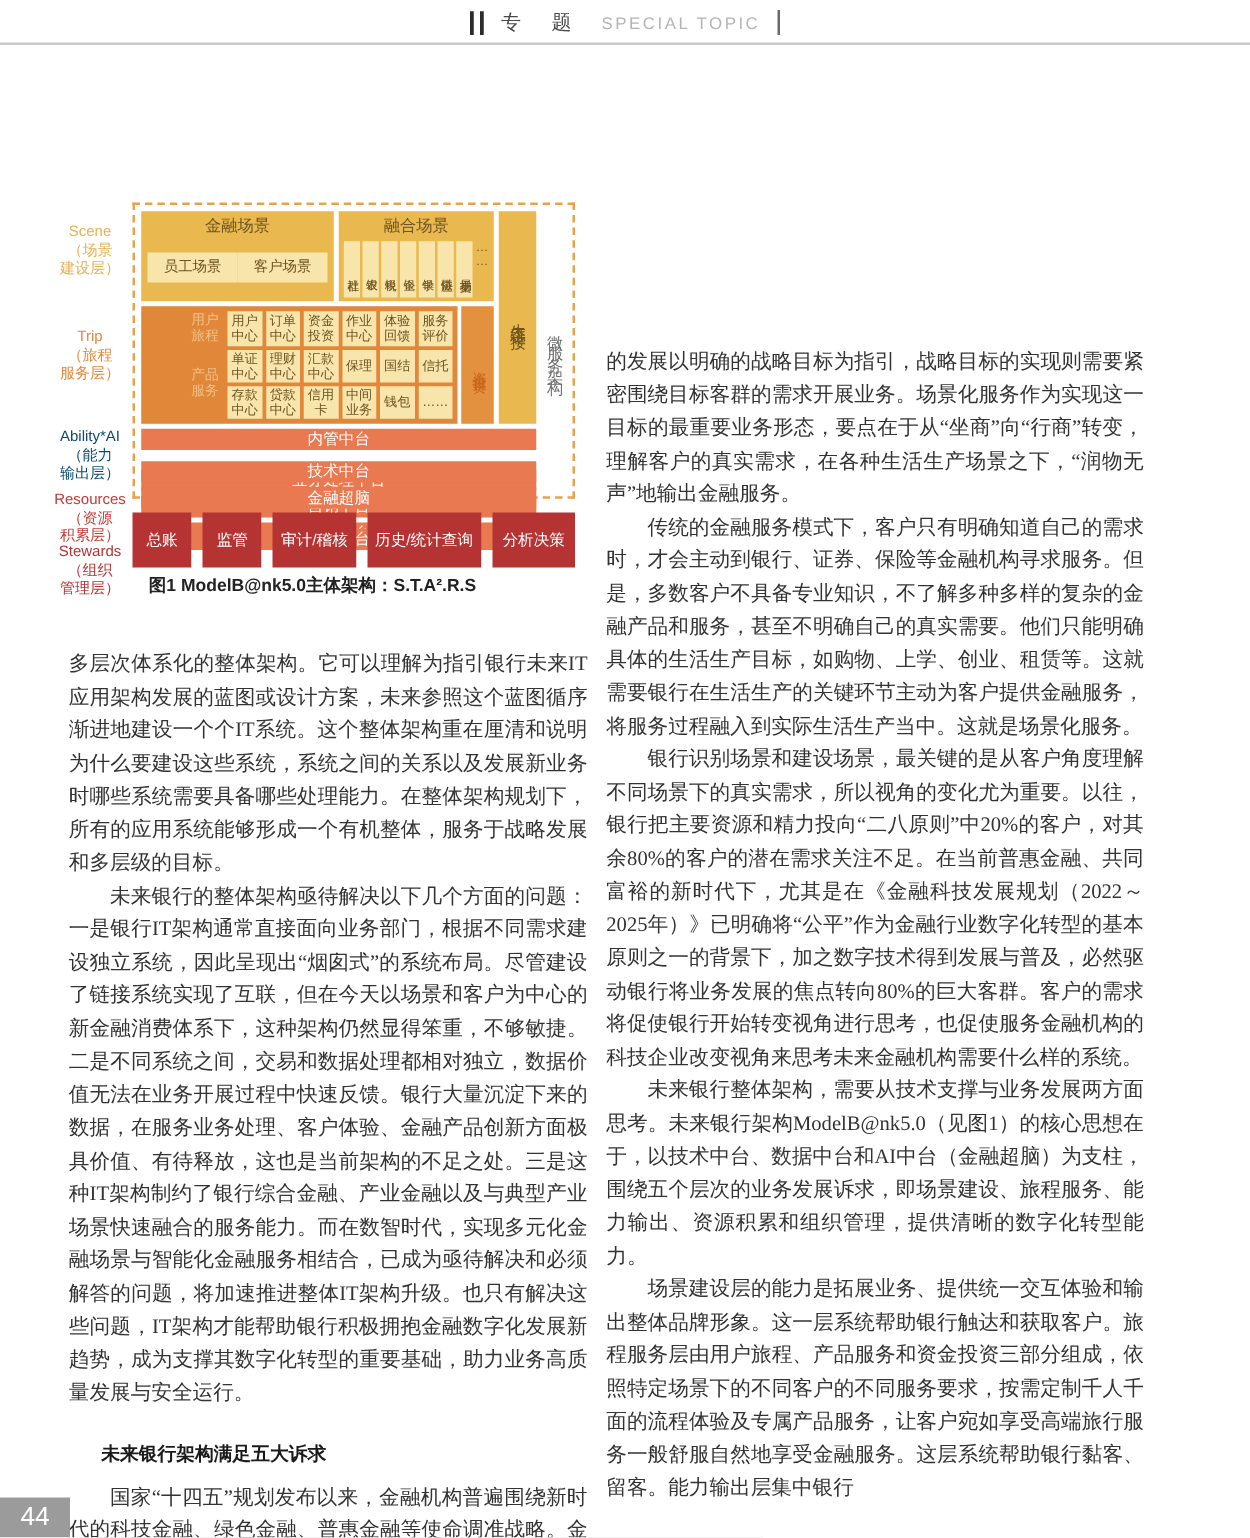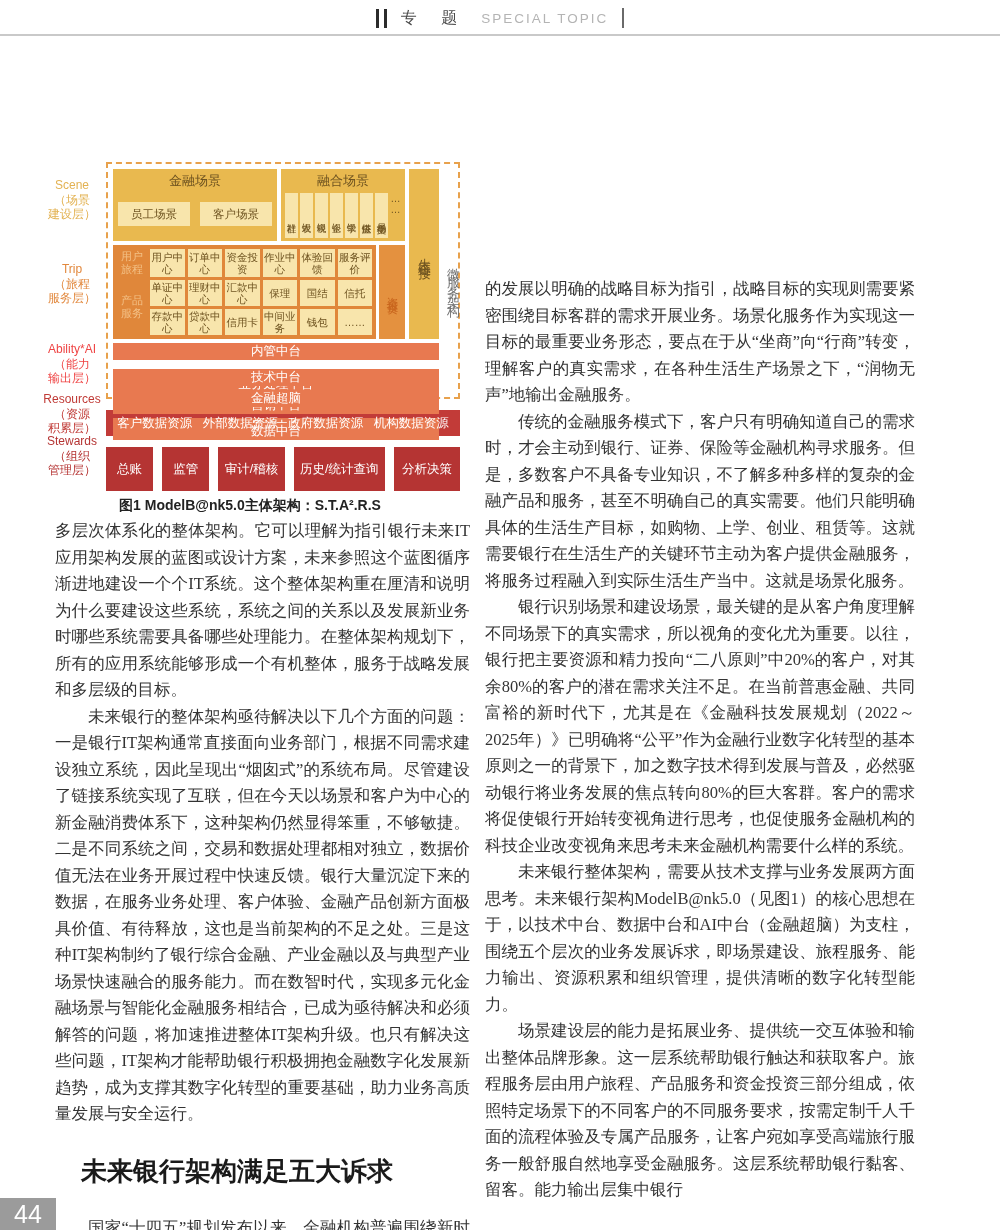--- a/index.html
+++ b/index.html
@@ -12,45 +12,45 @@
   .sbar{width:2px;height:20px;background:#6a6a6a;}
   .header-zh{font-size:16px;letter-spacing:10px;color:#4a4a4a;}
   .header-en{font-size:13.5px;letter-spacing:2px;color:#b4b4b4;}
   .top-rule{position:absolute;top:34px;left:0;width:1000px;height:2px;background:#c9c9c9;}
   
   .figure{position:absolute;left:40px;top:162px;width:420px;font-family:"Liberation Sans",sans-serif;}
   .fig-canvas{position:relative;padding-left:66px;}
   .layer-label{position:absolute;left:0;width:64px;text-align:center;font-size:12px;line-height:1.22;}
   .ll-scene{top:16px;color:#E3B252;}
   .ll-trip{top:100px;color:#E2883D;}
-  .ll-ability{top:180px;color:#ef4444;}
+  .ll-ability{top:180px;color:#0c4a6e;}
   .ll-resources{top:230px;color:#C03A36;}
   .ll-stewards{top:272px;color:#B53433;}
   .dashed-wrap{border:2px dashed #E8A14C;padding:5px;display:flex;}
   .dash-main{flex:1;display:flex;flex-direction:column;}
   .top-section{display:flex;}
   .col-a{flex:1;display:flex;flex-direction:column;}
   .scene-row{display:flex;gap:4px;height:72px;}
   .gold{background:#E9B94F;}
   .cream{background:#F8E5AC;color:#6E5320;}
   .fin-scene{flex:1.12;padding:3px 5px;display:flex;flex-direction:column;}
   .fusion-scene{flex:1;padding:3px 4px;display:flex;flex-direction:column;}
   .box-title{text-align:center;font-size:13px;color:#6E5320;height:18px;line-height:18px;}
-  .fin-boxes{flex:1;display:flex;gap:10px;justify-content:center;align-items:center;}
+  .fin-boxes{flex:1;display:flex;justify-content:center;align-items:center;}
   .fin-box{width:72px;height:24px;line-height:24px;text-align:center;font-size:11.5px;}
   .fusion-boxes{flex:1;display:flex;gap:2px;justify-content:center;padding-top:3px;}
   .vbox{writing-mode:vertical-rl;text-orientation:upright;font-size:9.5px;line-height:1.05;
         width:13px;display:flex;align-items:center;justify-content:center;}
   .vdots{writing-mode:vertical-rl;text-orientation:upright;color:#6E5320;font-size:10px;
          display:flex;align-items:center;}
   .trip-row{display:flex;margin-top:4px;height:94px;}
   .trip-main{flex:1;background:#E0873A;padding:4px;display:flex;flex-direction:column;}
   .journey-row{display:flex;gap:3px;height:33px;}
   .trip-label{width:30px;color:#F3C086;font-size:11px;line-height:1.2;display:flex;
-              align-items:center;justify-content:center;text-align:center;}
+              align-items:center;justify-content:center;text-align:center;margin-left:32px;}
   .jbox{flex:1;display:flex;align-items:center;justify-content:center;text-align:center;
         font-size:10.5px;line-height:1.15;padding:1px;}
   .product-sec{display:flex;gap:3px;margin-top:3px;flex:1;}
   .product-grid{flex:1;display:grid;grid-template-columns:repeat(6,1fr);grid-auto-rows:1fr;gap:3px;}
   .invest-box{width:26px;margin-left:3px;background:#E4913F;display:flex;align-items:center;justify-content:center;}
   .invest-box span{writing-mode:vertical-rl;text-orientation:upright;color:#C9661E;font-size:11.5px;letter-spacing:2px;}
   .eco-box{width:30px;margin-left:4px;display:flex;align-items:center;justify-content:center;}
   .eco-box span{writing-mode:vertical-rl;text-orientation:upright;color:#6E5320;font-size:12.5px;letter-spacing:3px;}
   .micro-label{width:20px;margin-left:5px;display:flex;align-items:center;justify-content:center;}
   .micro-label span{writing-mode:vertical-rl;text-orientation:upright;color:#6F6F6F;font-size:13px;letter-spacing:9px;}
@@ -63,24 +63,24 @@
            align-items:center;color:#fff;font-size:12.5px;padding:0 6px;}
   .stew-row{margin-top:11px;height:44px;display:flex;gap:9px;}
   .sbox{background:#B53433;color:#fff;display:flex;align-items:center;justify-content:center;font-size:12.5px;}
   .caption{margin-top:6px;text-align:center;font-size:14px;font-weight:bold;color:#222;
            font-family:"Liberation Sans",sans-serif;}
   
   .col-left-text{position:absolute;left:55px;top:518px;width:415px;}
   .col-right-text{position:absolute;left:485px;top:276px;width:430px;}
   p.body{margin:0;font-size:16.5px;line-height:26.5px;text-align:justify;color:#333;}
   p.indent{text-indent:2em;}
-  h2.section{font-size:26px;font-weight:bold;color:#1a1a1a;margin:26px 0 26px 0;padding-left:26px;}
+  h2.section{font-size:15px;font-weight:bold;color:#1a1a1a;margin:26px 0 12px 0;padding-left:26px;}
   
   .pagenum{position:absolute;left:0;top:1198px;width:56px;height:32px;background:#9b9b9b;color:#fff;
-           display:flex;align-items:center;justify-content:center;font-size:25px;
+           display:flex;align-items:center;justify-content:center;font-size:21px;
            font-family:"Liberation Sans",sans-serif;}
 </style>
 </head>
 <body>
 
 <div class="page">
 
   <div class="header">
     <div class="dbar"></div>
     <span class="header-zh">专 题</span>
@@ -199,26 +199,20 @@
               <div class="abox wide">数据中台</div>
             </div>
           </div>
         </div>
 
         <div class="micro-label">
           <span>微服务架构</span>
         </div>
       </div>
 
-      <div class="res-bar">
-        <span>客户数据资源</span>
-        <span>外部数据资源</span>
-        <span>政府数据资源</span>
-        <span>机构数据资源</span>
-      </div>
 
       <div class="stew-row">
         <div class="sbox" style="flex:0.75">总账</div>
         <div class="sbox" style="flex:0.75">监管</div>
         <div class="sbox" style="flex:1.05">审计/稽核</div>
         <div class="sbox" style="flex:1.45">历史/统计查询</div>
         <div class="sbox" style="flex:1.05">分析决策</div>
       </div>
     </div>
 

